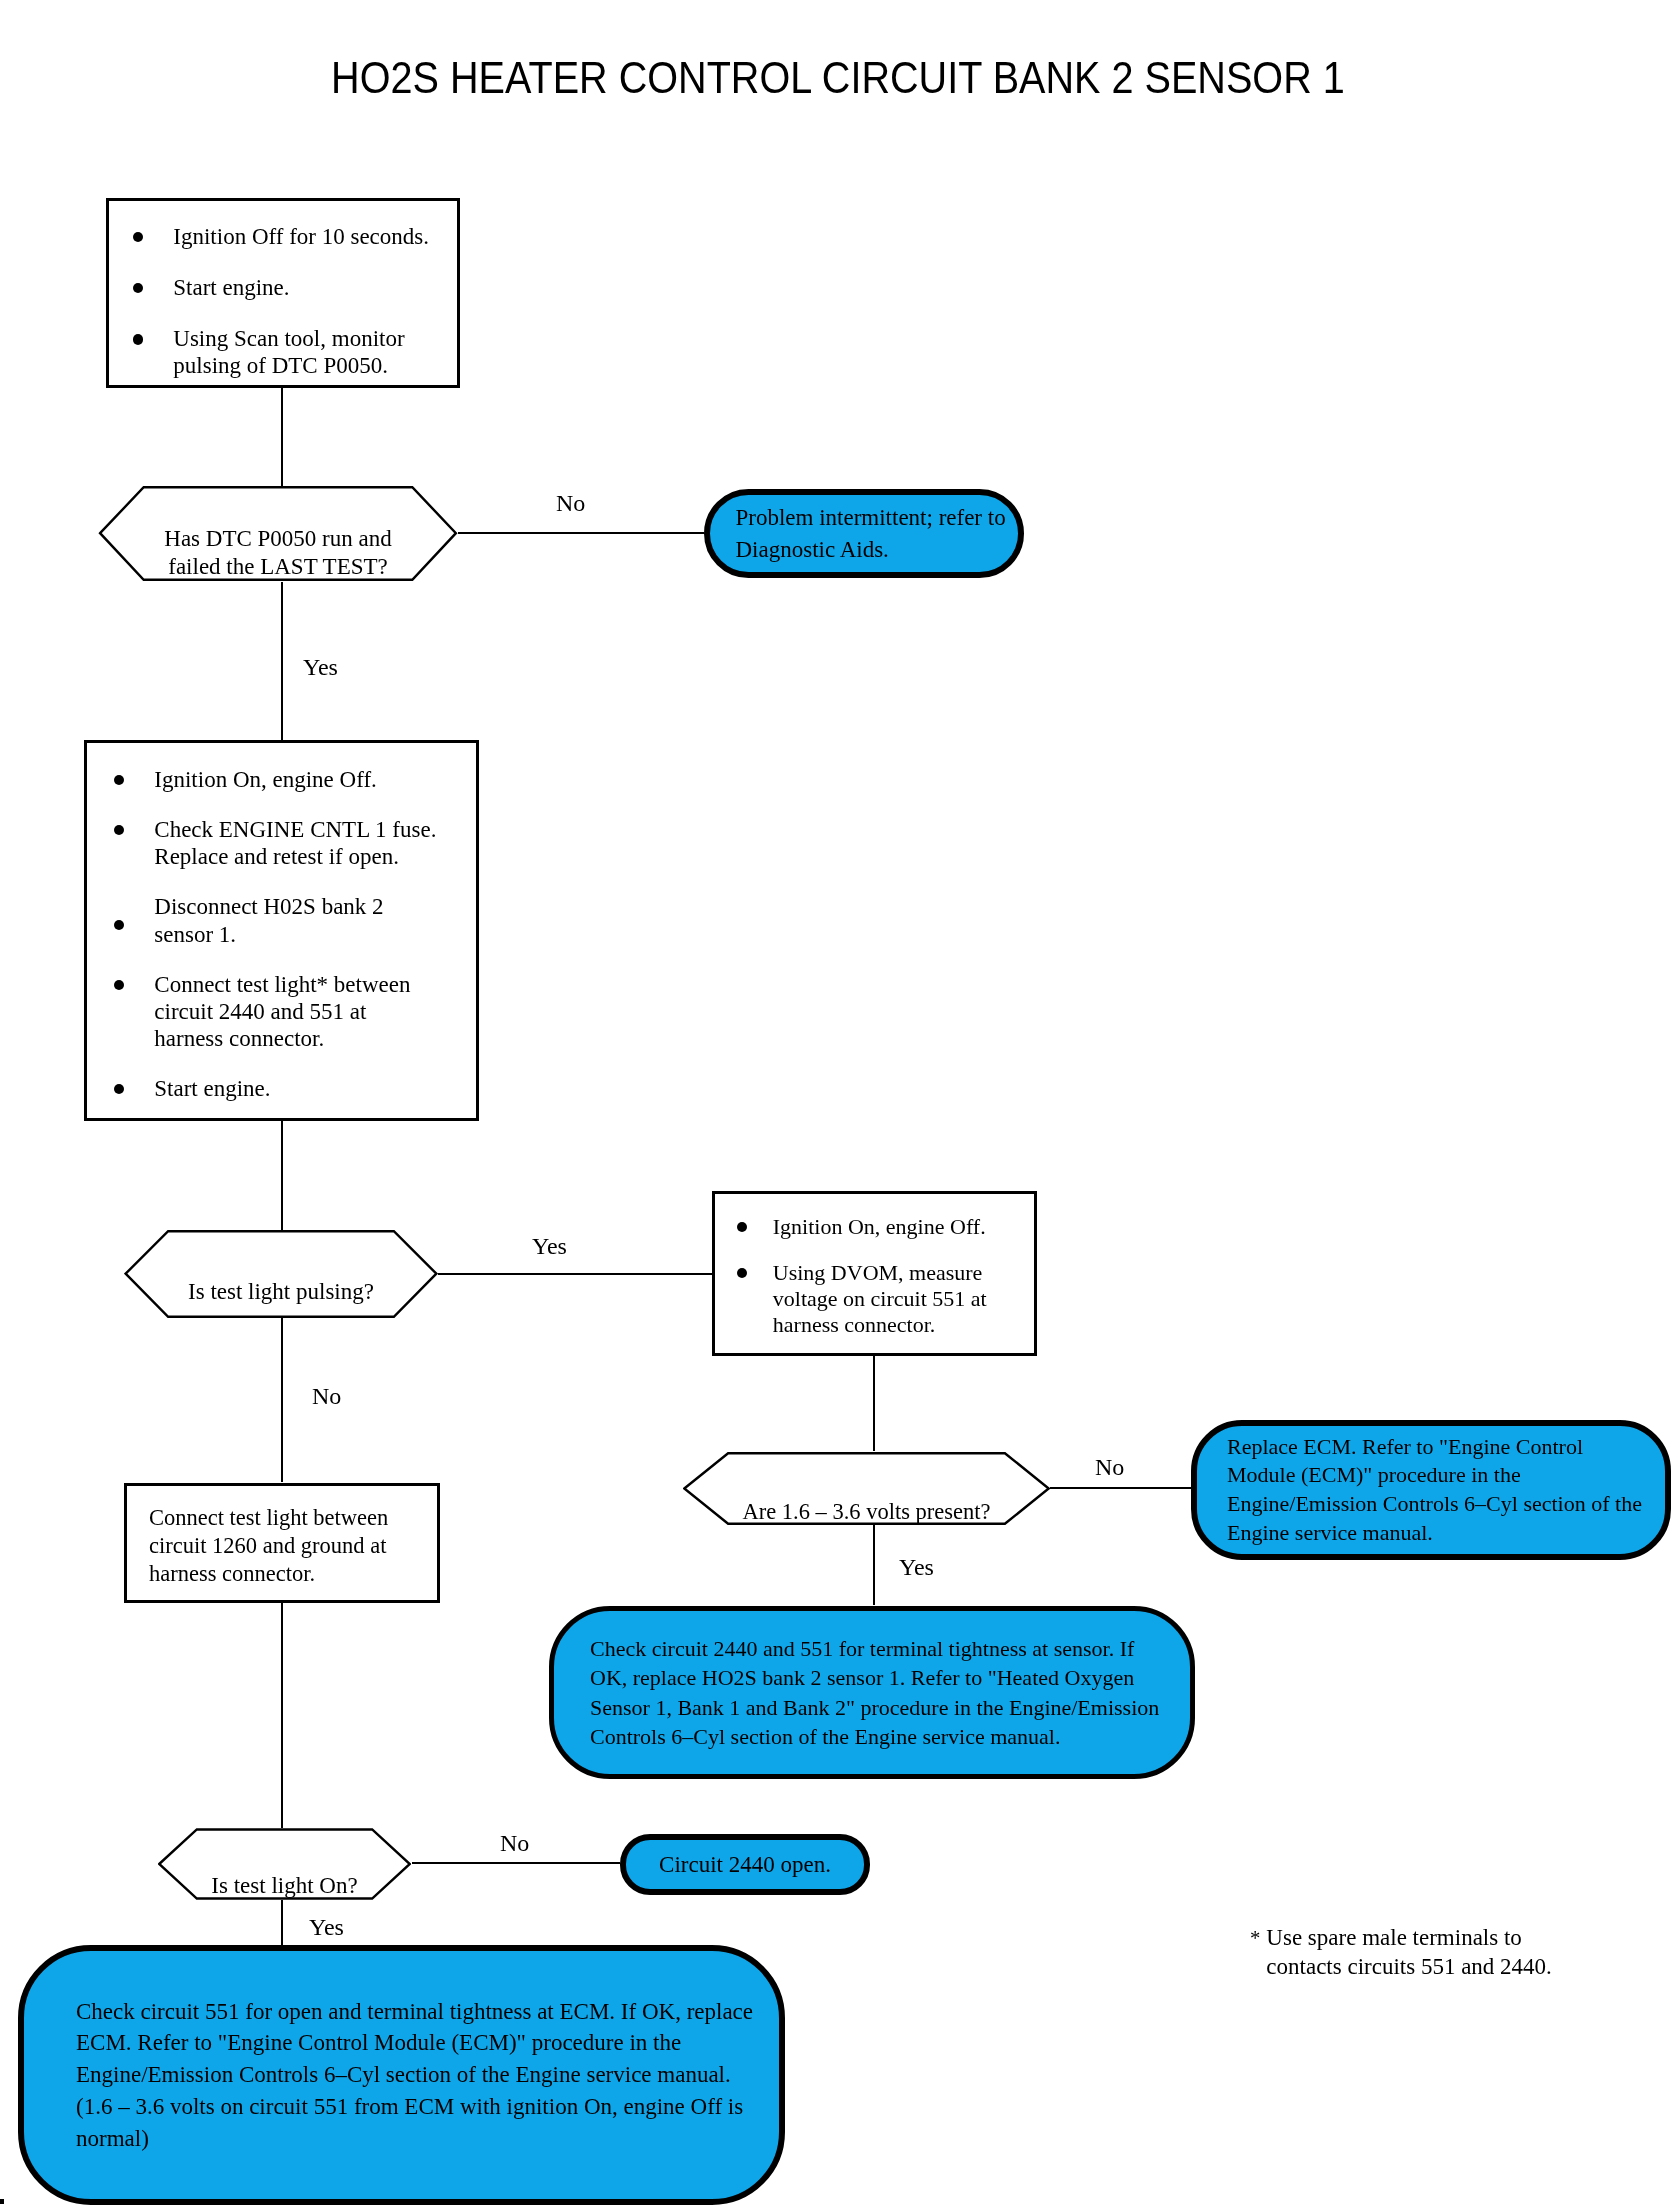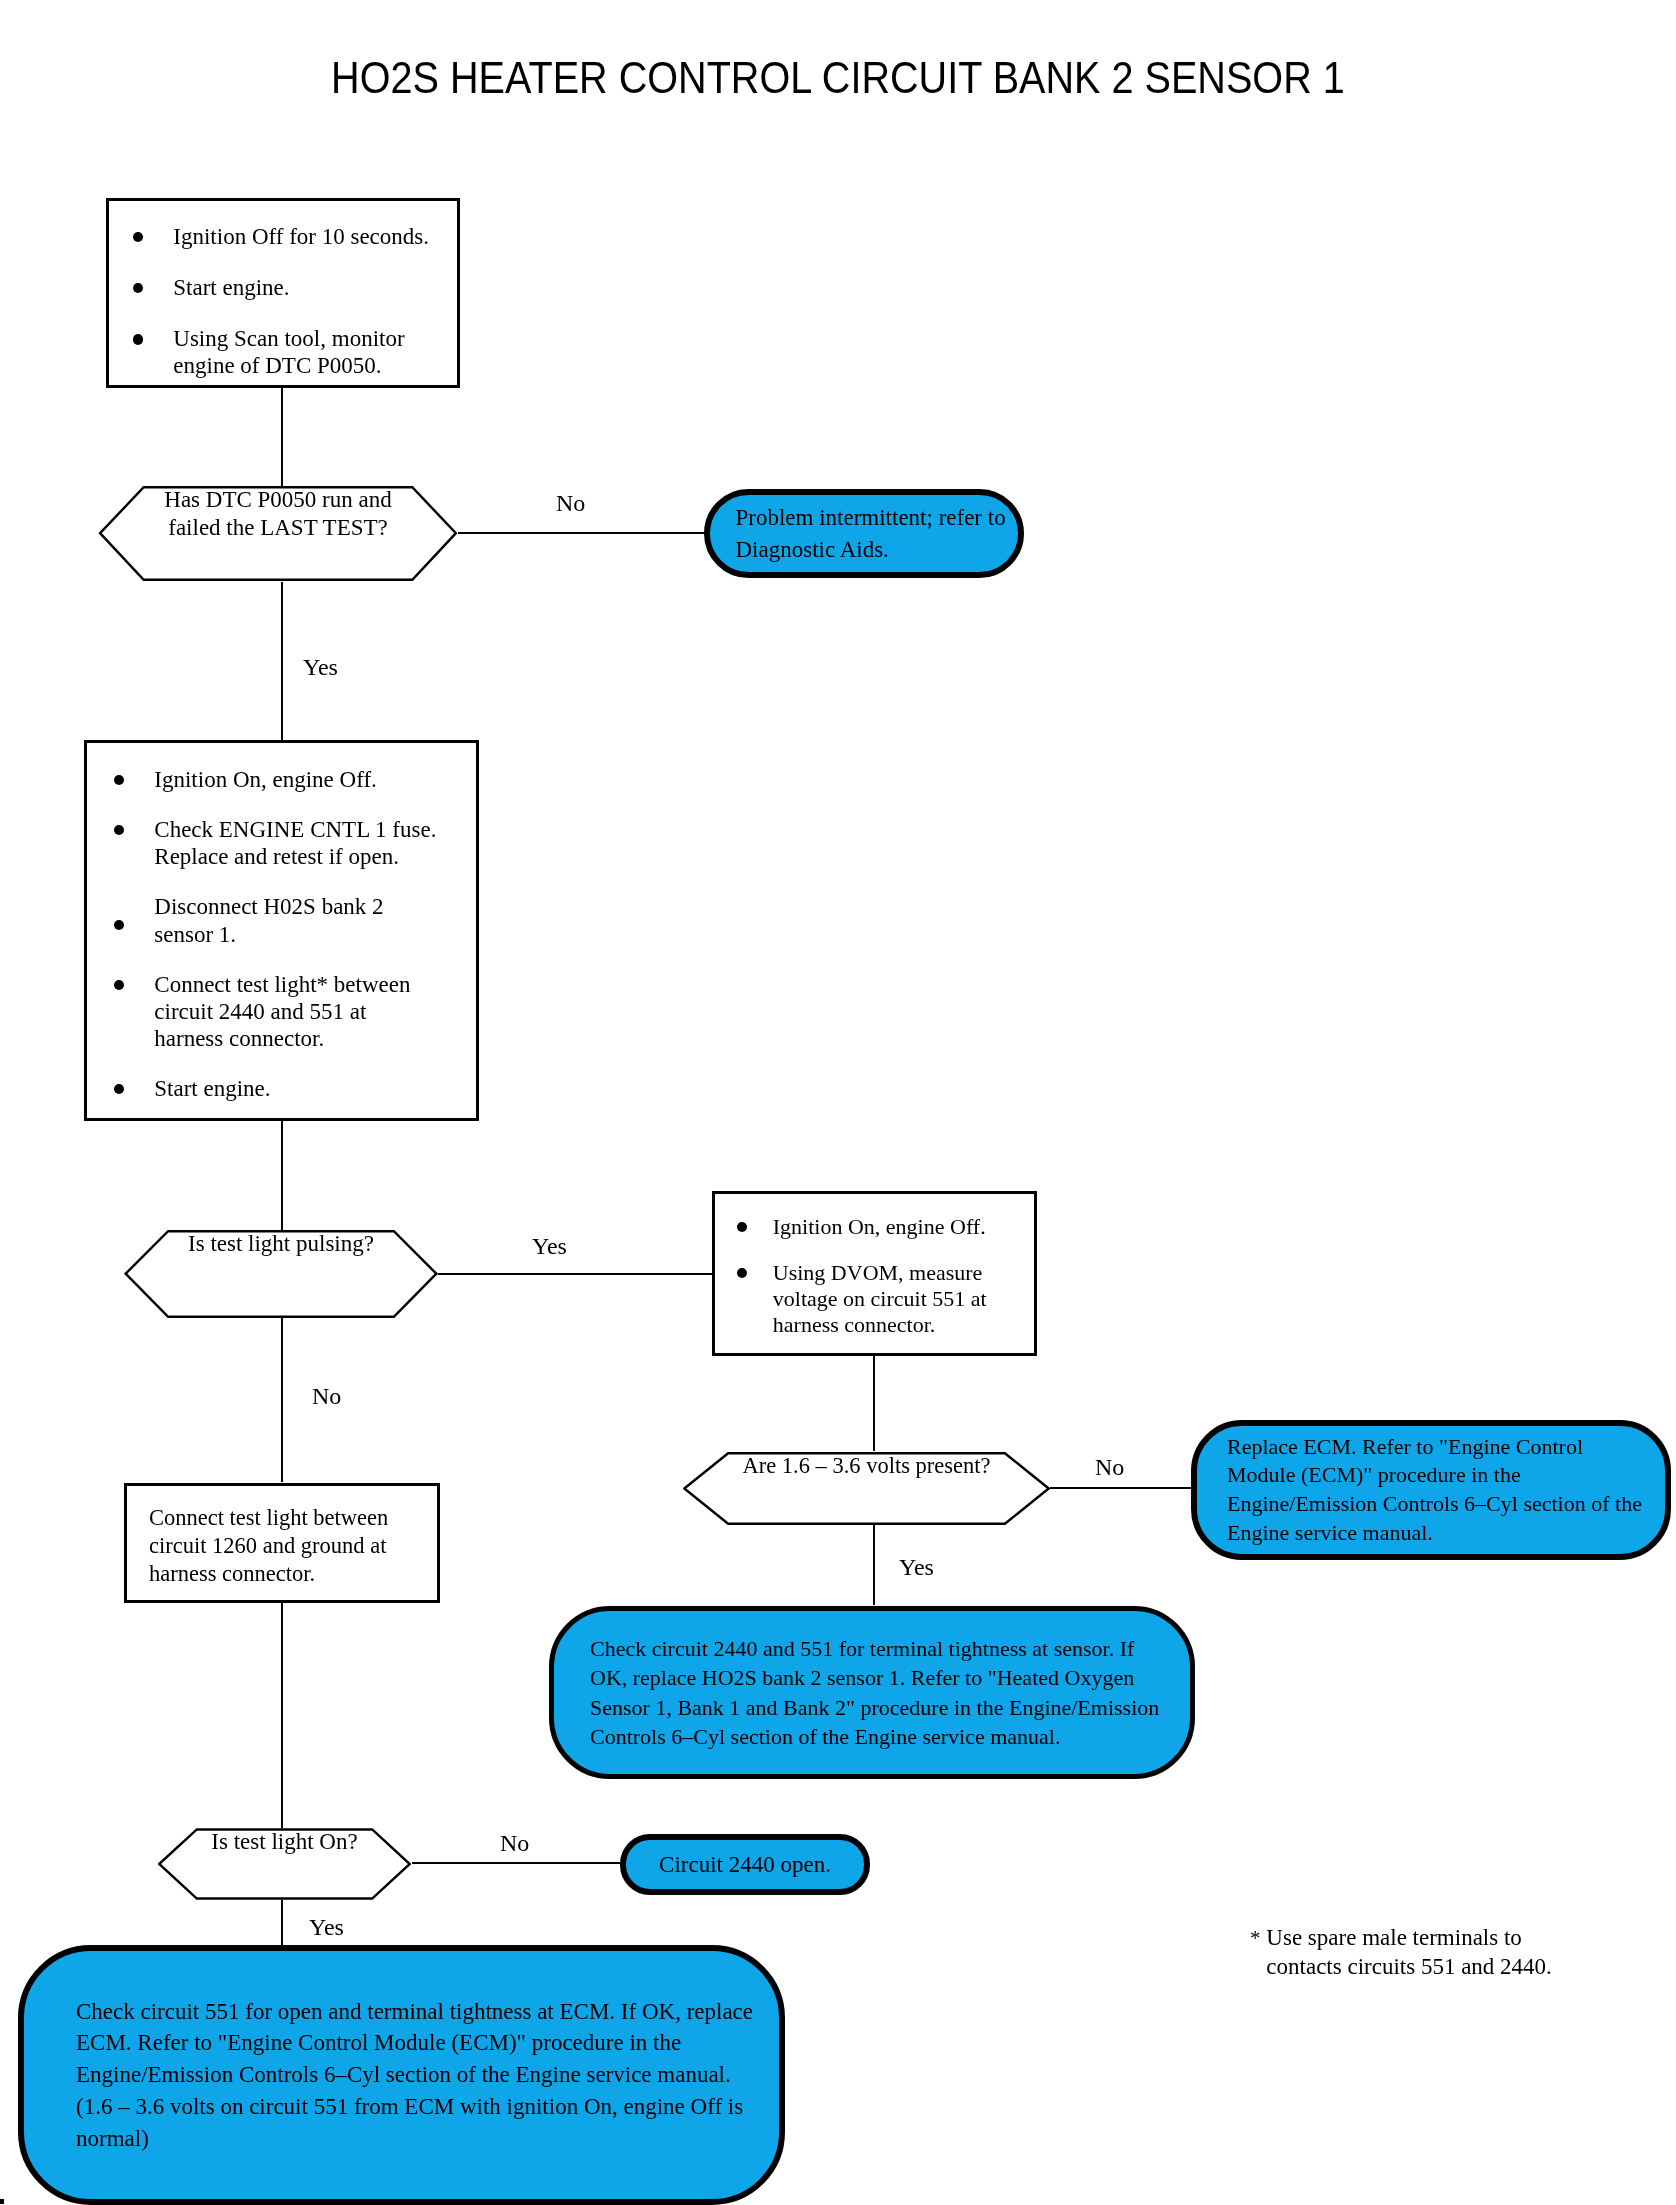--- a/index.html
+++ b/index.html
@@ -12,21 +12,21 @@
   .pbox{position:absolute;background:#fff;border:3.6px solid #000;box-sizing:border-box;}
   .pbox .inner{padding:22px 11px 14.6px 24px;}
   .bullet-item{display:flex;margin-bottom:24px;}
   .bullet-item:last-child{margin-bottom:0;}
   .dot{width:10.3px;height:10.3px;border-radius:50%;background:#000;flex:0 0 10.3px;
        margin-top:9px;margin-right:30px;}
   .btext{font-size:23px;line-height:1.18;}
   .plain-text{font-size:23px;line-height:1.25;}
   .decision{position:absolute;}
   .decision svg{position:absolute;left:0;top:0;}
-  .dtext{position:absolute;inset:0;display:flex;align-items:flex-start;justify-content:center;
+  .dtext{position:absolute;inset:0;display:flex;align-items:flex-end;justify-content:center;
          text-align:center;font-size:23px;line-height:1.22;}
   .terminal{position:absolute;background:#0ea5e9;border:6.7px solid #000;box-sizing:border-box;
             display:flex;align-items:center;}
   .ttext{font-size:23px;line-height:1.35;}
   .vline,.hline{position:absolute;background:#000;}
   .vline{width:2.4px;}
   .hline{height:2.4px;}
   .edge-label{position:absolute;font-size:24px;}
   .footnote{position:absolute;display:flex;font-size:23px;line-height:1.25;}
   .footnote .mark{font-size:20.7px;margin-right:6px;margin-top:2.4px;}
@@ -44,21 +44,21 @@
     <div class="bullet-item">
       <span class="dot"></span>
       <span class="btext">Ignition Off for 10 seconds.</span>
     </div>
     <div class="bullet-item">
       <span class="dot"></span>
       <span class="btext">Start engine.</span>
     </div>
     <div class="bullet-item" style="max-width:286px;">
       <span class="dot"></span>
-      <span class="btext">Using Scan tool, monitor engine of DTC P0050.</span>
+      <span class="btext">Using Scan tool, monitor pulsing of DTC P0050.</span>
     </div>
   </div>
 </div>
 
 <div class="vline" style="left:281px;top:388px;height:99px;"></div>
 
 <div class="decision" style="left:98px;top:486px;width:360px;height:95px;">
   <svg width="360" height="95" viewBox="0 0 592 157">
     <polygon points="2,78 74,2 518,2 590,78 518,155 74,155" fill="#ffffff" stroke="#000000" stroke-width="4"></polygon>
   </svg>

